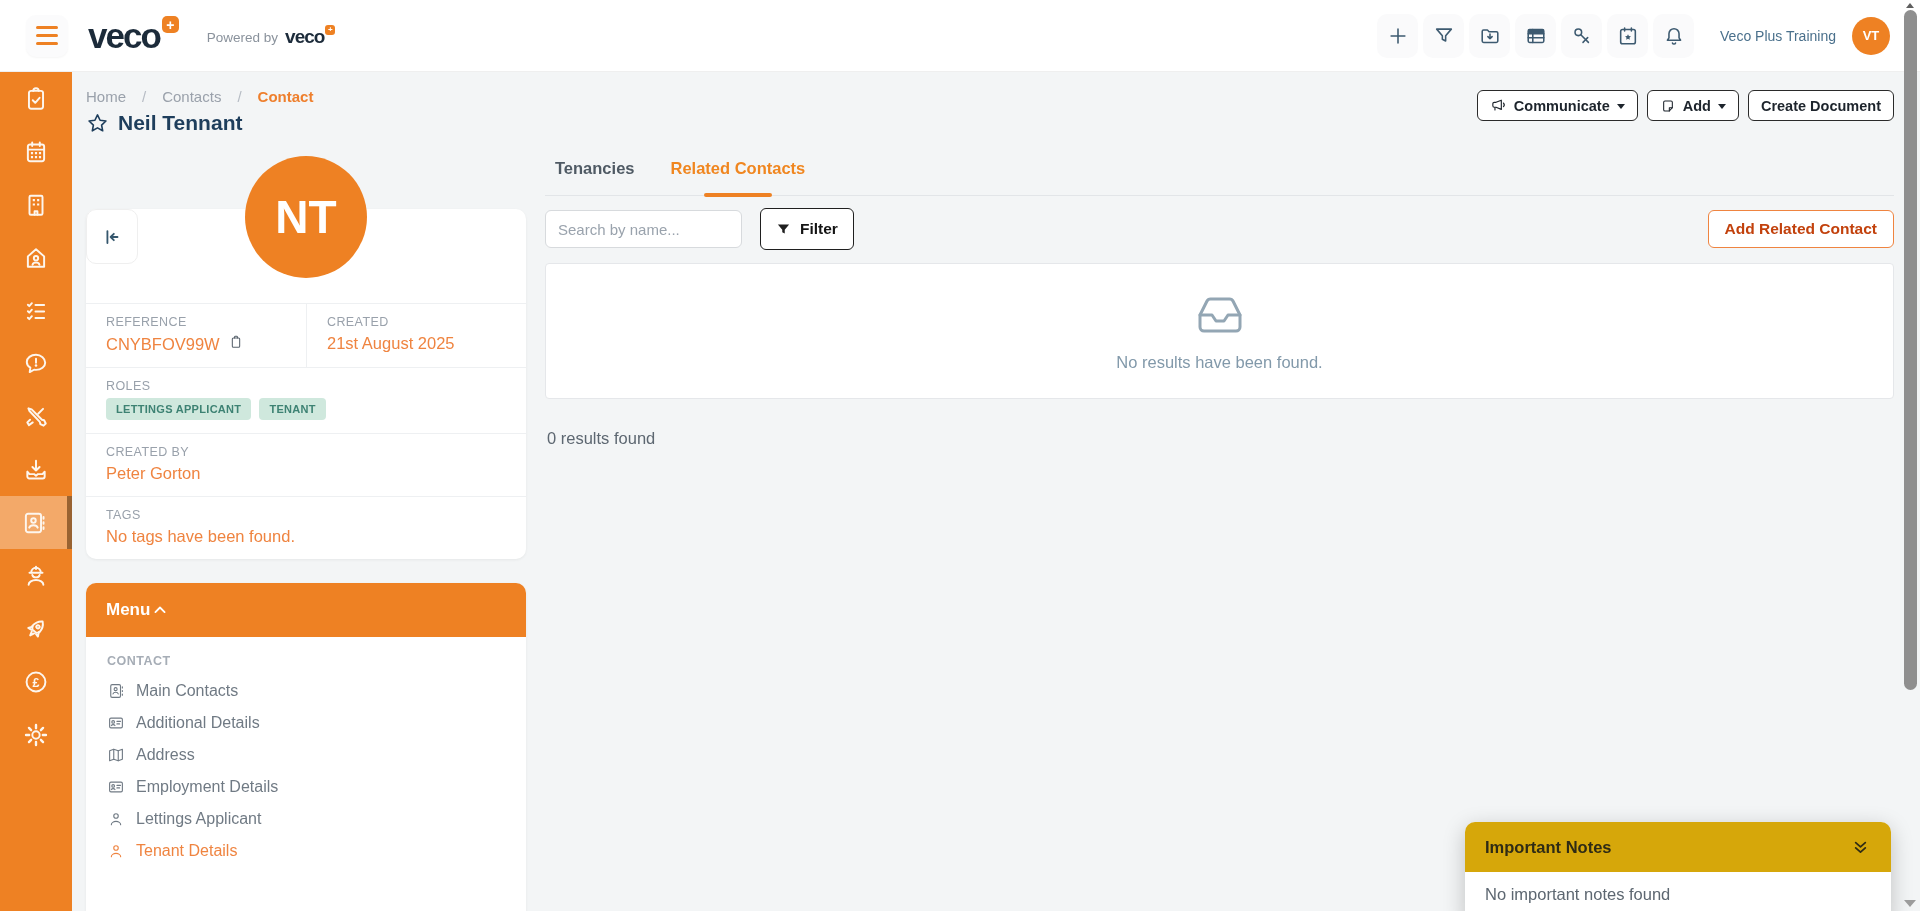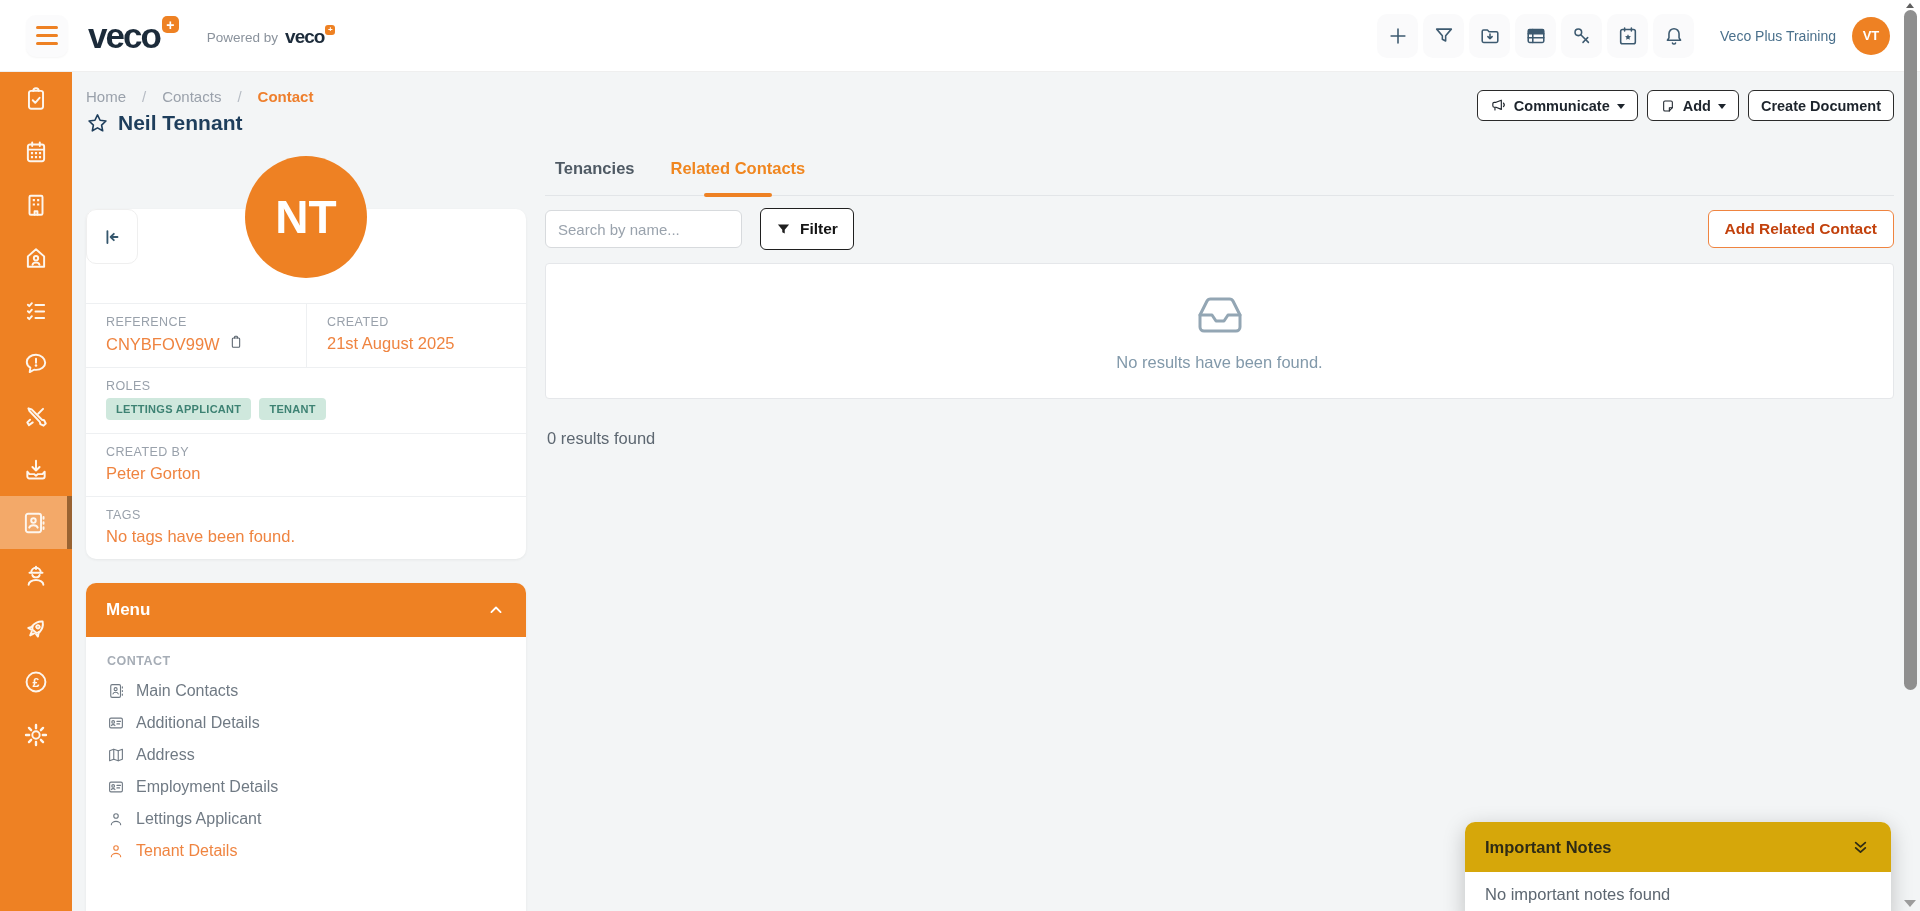--- a/index.html
+++ b/index.html
@@ -61,21 +61,21 @@
   .prof-cell + .prof-cell { border-left:1px solid #eef0f2; }
   .prof-label { font-size:12.5px; color:#99a1ab; letter-spacing:.4px; margin-bottom:5px; }
   .prof-value { font-size:16.5px; color:#ef8440; }
   .link-orange { color:#ef8440; cursor:pointer; }
   .ref-line { display:flex; align-items:center; gap:8px; }
   .copy-icon svg { stroke:#5a646e; fill:none; stroke-width:1.6; stroke-linecap:round; stroke-linejoin:round; }
   .badges { display:flex; gap:8px; margin-top:2px; }
   .badge { background:#cfe8dd; color:#3d8273; font-size:11px; font-weight:700; letter-spacing:.3px; padding:5px 10px; border-radius:4px; }
 
   .menu-panel { margin-top:24px; border-radius:10px; box-shadow:0 1px 3px rgba(0,0,0,.06); }
-  .menu-header { height:54px; background:#ee8123; border-radius:10px 10px 0 0; display:flex; align-items:center; justify-content:space-between; padding:11px 20px; cursor:pointer; }
+  .menu-header { height:54px; background:#ee8123; border-radius:10px 10px 0 0; display:flex; align-items:center; padding:11px 20px; cursor:pointer; }
   .menu-title { color:#fff; font-size:17px; font-weight:700; }
   .menu-header svg { stroke:#fff; fill:none; stroke-width:2.2; stroke-linecap:round; stroke-linejoin:round; }
   .menu-body { background:#fff; border-radius:0 0 10px 10px; padding:17px 16px 20px 16px; height:330px; }
   .menu-section { font-size:12.5px; font-weight:700; color:#a6adb6; letter-spacing:.5px; margin:0 0 7px 5px; }
   .menu-item { height:32px; display:flex; align-items:center; gap:11px; padding-left:5px; font-size:16px; color:#707a84; cursor:pointer; border-radius:6px; }
   .menu-item svg { stroke:#707a84; fill:none; stroke-width:1.5; stroke-linecap:round; stroke-linejoin:round; flex:none; }
   .menu-item.active { color:#ef8440; }
   .menu-item.active svg { stroke:#ef8440; }
 
   

